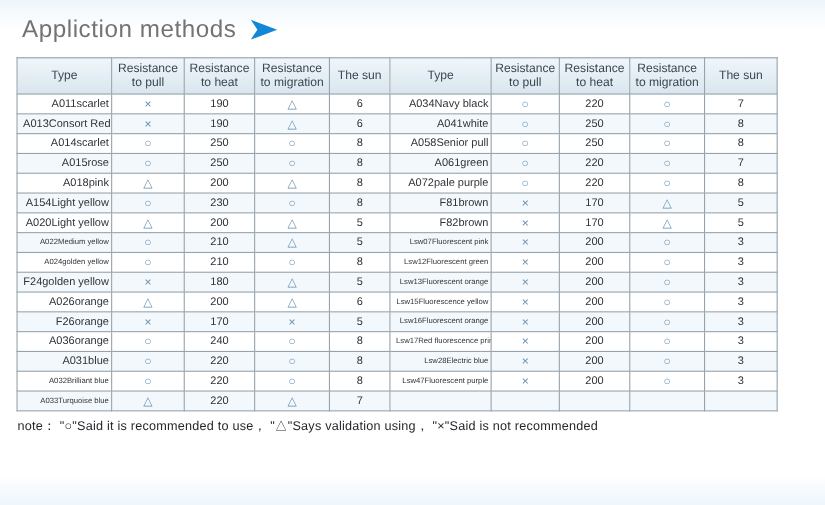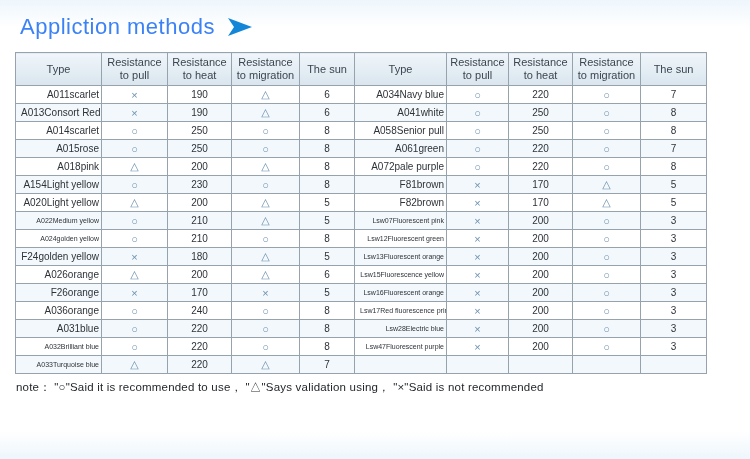--- a/index.html
+++ b/index.html
@@ -8,21 +8,21 @@
     font-family:"Liberation Sans",sans-serif;
     background:linear-gradient(180deg,#eef6fc 0%,#ffffff 6%,#ffffff 94%,#eef6fc 100%);
     color:#333;
   }
   .title-bar{
     display:flex;align-items:center;gap:12px;
     padding:14px 0 8px 20px;
   }
   .page-title{
     margin:0;font-size:22px;font-weight:500;letter-spacing:0.5px;
-    color:#3b82f6;
+    color:#737373;
   }
   .arrow-icon{display:inline-flex;align-items:center;}
   table{
     border-collapse:collapse;table-layout:fixed;
     margin:4px auto 0 15px;width:591px;
     background:#ffffff;
   }
   th,td{
     border:1px solid #96a3ac;
     text-align:center;vertical-align:middle;
@@ -82,21 +82,21 @@
       <th>The sun</th>
     </tr>
   </thead>
   <tbody>
       <tr>
         <td class="type">A011scarlet</td>
         <td class="sym">×</td>
         <td class="num">190</td>
         <td class="sym">△</td>
         <td class="num">6</td>
-        <td class="type">A034Navy blue</td>
+        <td class="type">A034Navy black</td>
         <td class="sym">○</td>
         <td class="num">220</td>
         <td class="sym">○</td>
         <td class="num">7</td>
       </tr>
       <tr>
         <td class="type">A013Consort Red</td>
         <td class="sym">×</td>
         <td class="num">190</td>
         <td class="sym">△</td>

